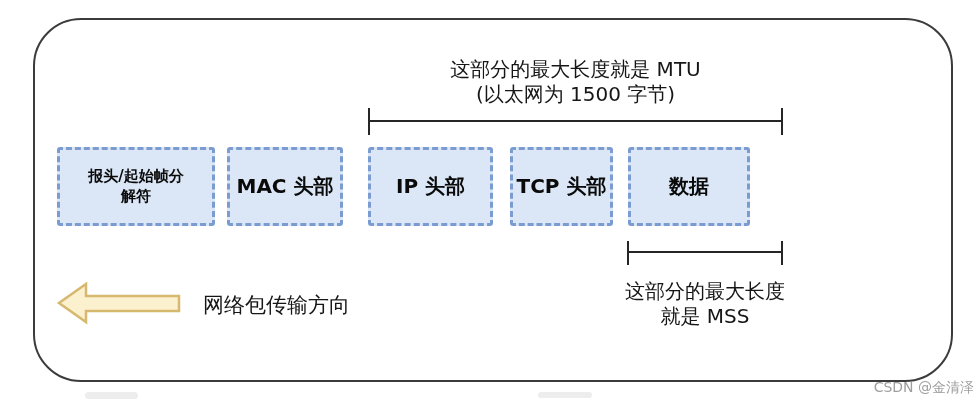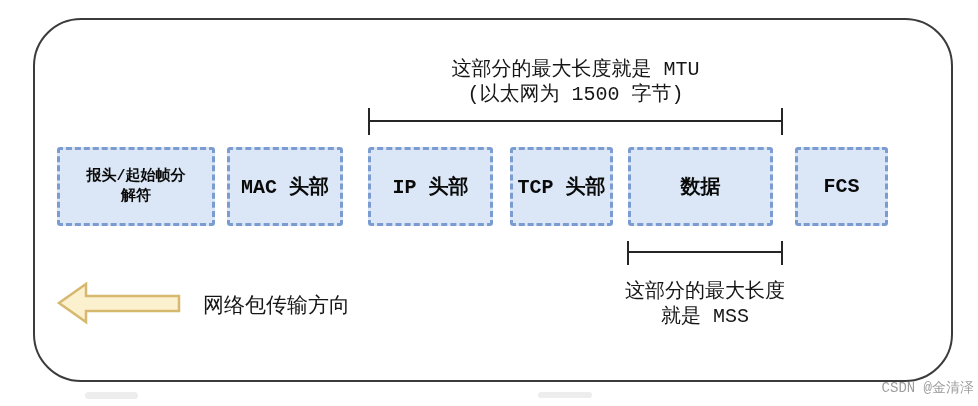--- a/index.html
+++ b/index.html
@@ -7,21 +7,20 @@
     padding: 0;
     background: #ffffff;
     font-family: "DejaVu Sans", "Liberation Sans", sans-serif;
   }
   .canvas {
     position: relative;
     width: 978px;
     height: 406px;
     background: #ffffff;
     overflow: hidden;
-    font-family: Liberation Mono, monospace;
   }
   
   .frame {
     position: absolute;
     left: 33px;
     top: 18px;
     width: 920px;
     height: 364px;
     border: 2px solid var(--container_border, #3b3b3b);
     border-radius: 48px;
@@ -88,21 +87,21 @@
     justify-content: center;
     text-align: center;
     font-weight: bold;
     font-size: 20px;
     color: #0a0a0a;
   }
   .box-preamble { left: 57px;  width: 158px; font-size: 15px; line-height: 1.3; padding: 0 23px; }
   .box-mac      { left: 227px; width: 116px; }
   .box-ip       { left: 368px; width: 125px; }
   .box-tcp      { left: 510px; width: 103px; }
-  .box-data     { left: 628px; width: 145px; }
+  .box-data     { left: 628px; width: 122px; }
   .box-fcs      { left: 795px; width: 93px; }
   
   .mss-label {
     position: absolute;
     left: 605px;
     top: 279px;
     width: 200px;
     text-align: center;
     font-size: 20px;
     line-height: 25px;
@@ -177,23 +176,20 @@
   </div>
   <div class="packet-box box-ip">
     <span>IP 头部</span>
   </div>
   <div class="packet-box box-tcp">
     <span>TCP 头部</span>
   </div>
   <div class="packet-box box-data">
     <span>数据</span>
   </div>
-  <div class="packet-box box-fcs">
-    <span>FCS</span>
-  </div>
 
   <div class="bracket mss-bracket">
     <div class="h-line"></div>
     <div class="tick left"></div>
     <div class="tick right"></div>
   </div>
 
   <div class="mss-label">
     <div>这部分的最大长度</div>
     <div>就是 MSS</div>

